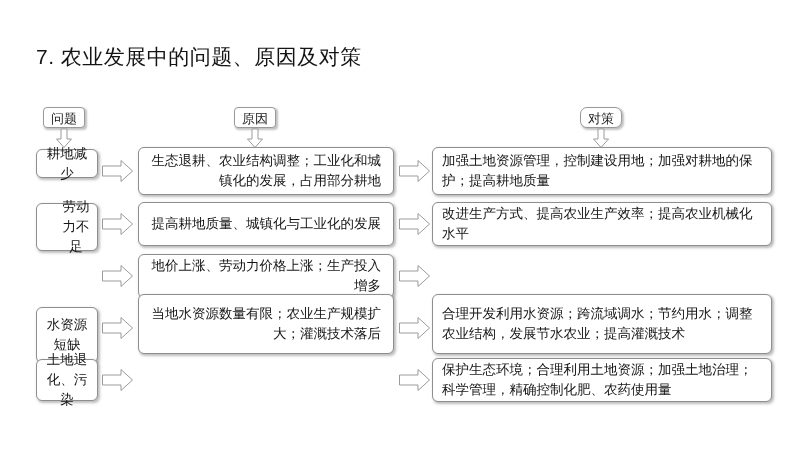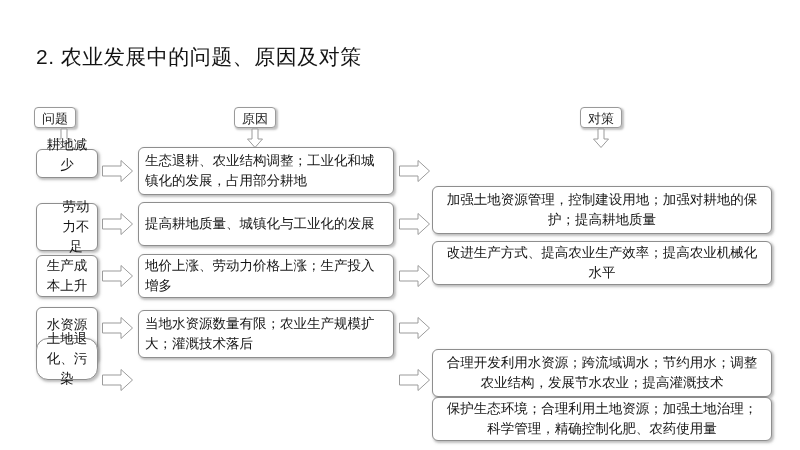--- a/index.html
+++ b/index.html
@@ -43,23 +43,23 @@
     border-radius: 4px;
     background: #ffffff;
     box-shadow: 1.5px 1.5px 2px rgba(120,120,120,0.45);
     font-size: 13px;
     line-height: 21px;
     text-align: center;
     padding: 0 7px;
     white-space: nowrap;
     box-sizing: border-box;
   }
-  #hdr-problem { left: 34px;  top: 107px; }
+  #hdr-problem { left: 43px;  top: 107px; }
   #hdr-cause   { left: 234px; top: 107px; }
-  #hdr-measure { left: 580px; top: 107px; }
+  #hdr-measure { left: 580px; top: 107px; border-radius: 7px; }
 
   
   .down-arrow {
     position: absolute;
     width: 16px;
     height: 19px;
   }
   #da-problem { left: 56px;  top: 129px; }
   #da-cause   { left: 247px; top: 129px; }
   #da-measure { left: 593px; top: 129px; }
@@ -81,42 +81,41 @@
   .box.left {
     left: 36px;
     width: 62px;
     justify-content: center;
     text-align: center;
     padding: 2px 4px;
   }
   .box.mid {
     left: 138px;
     width: 256px;
-    padding: 3px 6px;
-    text-align: left;
+    padding: 3px 12px;
+    text-align: right;
   }
   .box.right {
     left: 432px;
     width: 340px;
     padding: 3px 9px;
-    text-align: center;
-    margin-top: 39px;
+    text-align: left;
   }
 
   .r1 { top: 147px; height: 48px; }
   .r2 { top: 202px; height: 44px; }
   .r3 { top: 254px; height: 44px; }
-  .r4 { top: 310px; height: 48px; }
+  .r4 { top: 294px; height: 60px; }
   .r5 { top: 358px; height: 44px; }
 
-  .box.left.r1 { top: 149px; height: 29px; align-items: flex-end; }
+  .box.left.r1 { top: 149px; height: 29px; }
   .box.left.r2 { top: 203px; height: 48px; padding-left: 22px; }
   .box.left.r3 { top: 255px; height: 42px; }
   .box.left.r4 { top: 307px; height: 56px; }
-  .box.left.r5 { top: 338px; height: 42px; border-radius: 12px; }
+  .box.left.r5 { top: 359px; height: 42px; }
 
   .box-text {
     display: block;
     width: 100%;
   }
 
   
   .right-arrow {
     position: absolute;
     width: 31px;
@@ -136,21 +135,21 @@
     fill: #ffffff;
     stroke: #9b9b9b;
     stroke-width: 1;
   }
 </style>
 </head>
 <body>
 
 <div id="page">
 
-  <div class="title">2. 农业发展中的问题、原因及对策</div>
+  <div class="title">7. 农业发展中的问题、原因及对策</div>
 
   <div class="col-header" id="hdr-problem">问题</div>
   <div class="col-header" id="hdr-cause">原因</div>
   <div class="col-header" id="hdr-measure">对策</div>
 
   <div class="down-arrow" id="da-problem">
     <svg width="16" height="19" viewBox="0 0 16 19">
         <polygon class="arrow-shape" points="5,0 11,0 11,10 15.5,10 8,18.5 0.5,10 5,10"></polygon>
       </svg>
   </div>
@@ -198,23 +197,20 @@
   </div>
   <div class="right-arrow ra-c2 ar2">
     <svg width="31" height="22" viewBox="0 0 31 22">
         <polygon class="arrow-shape" points="0.5,6 19,6 19,0.5 30.5,11 19,21.5 19,16 0.5,16"></polygon>
       </svg>
   </div>
   <div class="box right r2">
     <span class="box-text">改进生产方式、提高农业生产效率；提高农业机械化水平</span>
   </div>
 
-  <div class="box left r3">
-    <span class="box-text">生产成本上升</span>
-  </div>
   <div class="right-arrow ra-c1 ar3">
     <svg width="31" height="22" viewBox="0 0 31 22">
         <polygon class="arrow-shape" points="0.5,6 19,6 19,0.5 30.5,11 19,21.5 19,16 0.5,16"></polygon>
       </svg>
   </div>
   <div class="box mid r3">
     <span class="box-text">地价上涨、劳动力价格上涨；生产投入增多</span>
   </div>
   <div class="right-arrow ra-c2 ar3">
     <svg width="31" height="22" viewBox="0 0 31 22">

